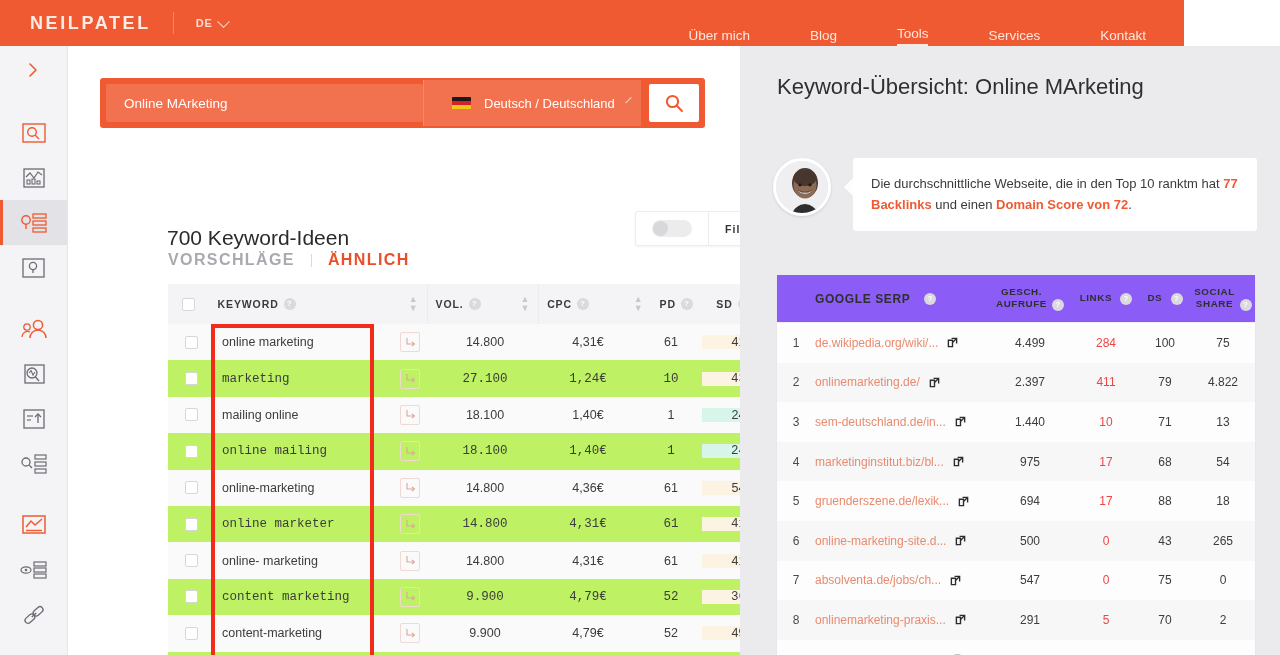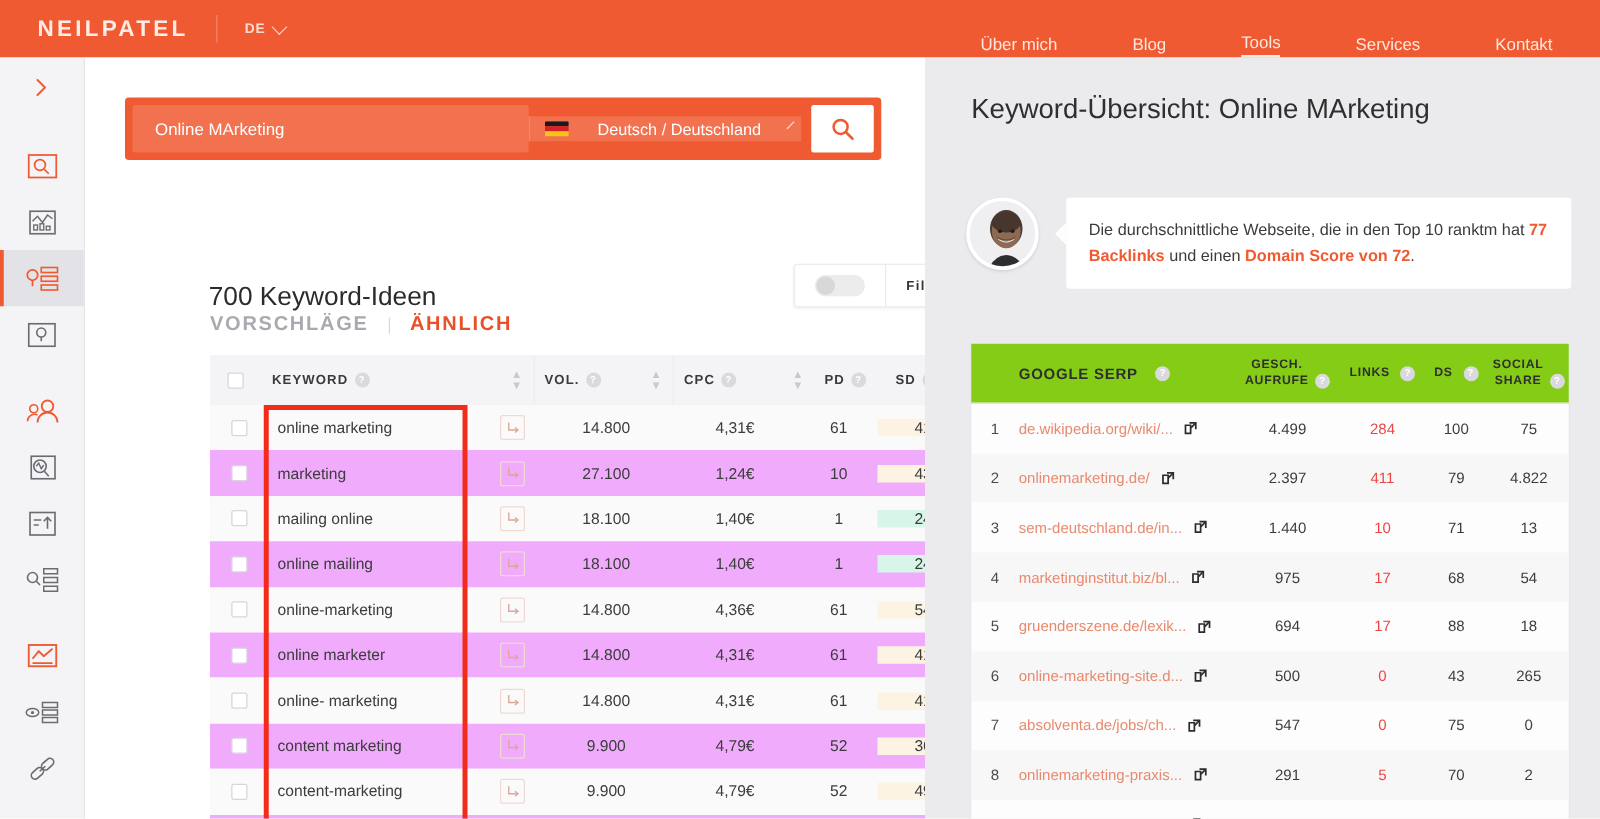--- a/index.html
+++ b/index.html
@@ -6,21 +6,21 @@
   html, body {
     width: 1280px; height: 655px;
     font-family: "Liberation Sans", sans-serif;
     overflow: hidden;
     background: #ffffff;
   }
   #app { position: relative; width: 1280px; height: 655px; }
 
   
   .topbar {
-    position: absolute; left: 0; top: 0; width: 1280px; height: 46px;
+    position: absolute; left: 0; top: 0; width: 1184px; height: 46px;
     background: #ef5a32;
     display: flex; align-items: center;
   }
   .brand {
     margin-left: 30px;
     color: #fdece6;
     font-size: 18px; font-weight: 700; letter-spacing: 2.6px;
   }
   .brand-sep {
     width: 1px; height: 22px; background: #f5846a;
@@ -75,22 +75,22 @@
     background: #ef5a32; border-radius: 3px;
     display: flex; align-items: center; padding: 6px;
   }
   .search-input {
     flex: 1; height: 38px; background: #f2714f; border: none;
     color: #ffffff; font-size: 13.5px; font-family: inherit;
     padding: 0 18px; border-radius: 2px; outline: none;
   }
   .search-input::placeholder { color: #ffe3d8; }
   .locale {
-    width: 218px; height: 20px; background: #f2714f;
-    display: flex; align-items: center; gap: 23px; padding: 0 12px;
+    width: 218px; height: 46px; background: #f2714f;
+    display: flex; align-items: center; gap: 13px; padding: 0 28px;
     border-left: 1px solid #f08a6e;
   }
   .flag { width: 19px; height: 13px; border-radius: 1px; overflow: hidden;
     display:flex; flex-direction:column; flex:none; }
   .flag i { display:block; height: 33.33%; width: 100%; }
   .flag i:nth-child(1){ background:#1a1a1a; }
   .flag i:nth-child(2){ background:#d81f2a; }
   .flag i:nth-child(3){ background:#f5c518; }
   .locale-text { color:#fff; font-size: 13px; white-space: nowrap; }
   .locale-chev { margin-left: auto; width:8px; height:8px;
@@ -131,21 +131,21 @@
     font-size: 10.5px; font-weight: 700; letter-spacing: 1.1px; color:#333; }
 
   
   .ktable { position: absolute; left: 100px; top: 238px; width: 607px; }
   .ktable .thead {
     display:flex; height: 40px; background:#f4f4f6; align-items:center;
     font-size: 10.5px; font-weight: 700; letter-spacing: .9px; color:#3a3a3a;
   }
   .kw-row { display:flex; height: 36.4px; align-items:center; font-size: 12.5px; color:#3c3c3c; }
   .kw-row.odd { background: #fafafb; }
-  .kw-row.even { background: #f0abfc; }
+  .kw-row.even { background: #bef264; font-family: Liberation Mono, monospace; }
   .c-chk { width: 46px; display:flex; justify-content:center; align-items:center; }
   .chk { width: 13px; height: 13px; border:1px solid #d6d6db; background:#fff; border-radius:2px; }
   .c-kw { width: 172px; padding-left: 8px; }
   .c-arrow { width: 48px; display:flex; justify-content:center; }
   .c-vol { width: 102px; text-align:center; }
   .c-cpc { width: 104px; text-align:center; }
   .c-pd  { width: 62px; text-align:center; }
   .c-sd  { width: 73px; text-align:center; }
   .thead .c-kw,.thead .c-vol,.thead .c-cpc,.thead .c-pd,.thead .c-sd { display:flex; align-items:center; }
   .thead .c-kw { justify-content:flex-start; }
@@ -195,21 +195,21 @@
   }
   .callout b { color:#ef5a32; }
 
   .serp {
     position:absolute; left: 37px; top: 229px; width: 478px;
     background:#fdfdfd; border-radius:2px; box-shadow: 0 1px 2px rgba(0,0,0,.06);
   }
   .serp .shead {
     display:flex; align-items:center; height: 48px;
     font-size: 9.8px; font-weight:700; letter-spacing:.6px; color:#2f2f2f;
-    background:#84cc16; border-bottom:1px solid #f0f0f2;
+    background:#8b5cf6; border-bottom:1px solid #f0f0f2;
   }
   .srow { display:flex; align-items:center; height: 39.6px; font-size:12px; color:#3c3c3c; }
   .srow.odd { background:#f7f7f8; }
   .s-rank { width: 38px; text-align:center; color:#4a4a4a; font-size:12px; }
   .s-url  { width: 172px; display:flex; align-items:center; gap:9px;
             color:#e98a6e; font-size: 12px; }
   .s-url .u { white-space:nowrap; overflow:hidden; text-overflow:ellipsis; max-width:143px; }
   .s-views { width: 86px; text-align:center; }
   .s-links { width: 66px; text-align:center; color:#ef4444; }
   .s-ds    { width: 52px; text-align:center; }

